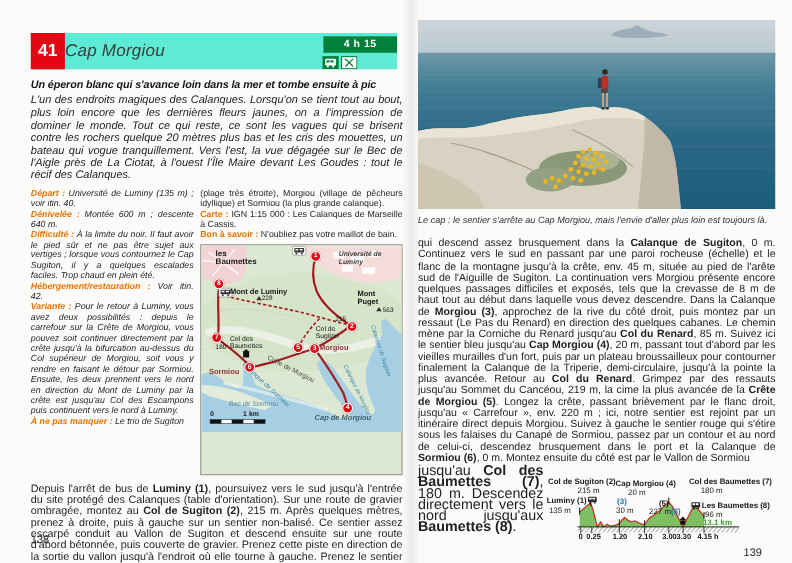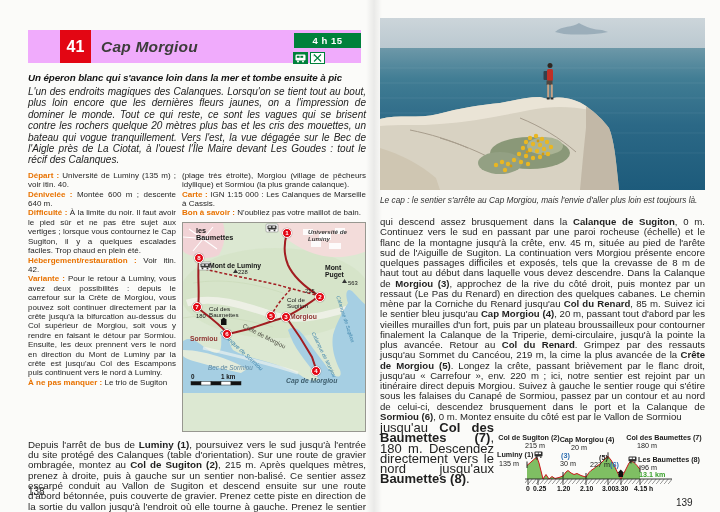--- a/index.html
+++ b/index.html
@@ -11,48 +11,48 @@
     position:relative;
     overflow:hidden;
   }
   .gutter {
     position:absolute; left:366px; top:0; width:16px; height:512px;
     background:linear-gradient(90deg, rgba(0,0,0,0) 0%, rgba(0,0,0,0.07) 50%, rgba(0,0,0,0) 100%);
   }
   
   .page-left { position:absolute; left:28px; top:30px; width:338px; }
   .band {
-    position:relative; width:333px; height:33px; background:#f0abfc;
-    display:flex; align-items:center;padding-left:32px;
+    position:relative; width:333px; height:33px; background:#5eead4;
+    display:flex; align-items:center;
   }
   .route-num {
     width:31px; height:33px; background:#e30613; color:#fff;
     font-weight:bold; font-size:16px; display:flex; align-items:center; justify-content:center;
   }
   .route-title {
-    margin-left:10px; font-size:15.5px; font-weight:bold; font-style:italic; color:#3d3d3b;
+    font-size:15.5px; font-weight:normal; font-style:italic; color:#3d3d3b;
     letter-spacing:0.2px;
   }
   .dur-badge {
     position:absolute; right:0; top:3px; width:67px; height:15px; background:#00813b;
     color:#fff; font-size:9.5px; font-weight:bold; display:flex; align-items:center; justify-content:center;
     letter-spacing:0.5px;
   }
   .hicons { position:absolute; right:36px; top:20px; display:flex; gap:2px; }
   .hic { width:15px; height:12px; display:block; }
   .sumhead {
     margin-top:9px; font-size:9.8px; font-weight:bold; font-style:italic;
     white-space:nowrap; letter-spacing:-0.1px; color:#141414;
   }
   .sumtext {
     margin-top:3px; font-size:10px; line-height:11.4px; font-style:italic;
     text-align:justify; color:#222;
   }
   .cols { margin-top:5px; display:flex; gap:6px; }
-  .colL { width:148px; }
+  .colL { width:148px;font-style:italic; }
   .colR { width:184px; }
   .ii { font-size:8px; line-height:9.4px; text-align:justify; }
   .lbl { font-weight:bold; color:#e87200; }
   .routetext { margin-top:8px; font-size:9.8px; line-height:10.3px; text-align:justify; }
   .pagenum { position:absolute; font-size:10px; color:#1f1f1f; }
   #pn-left { left:28px; top:486px; }
   #pn-right { left:676px; top:497px; }
   
   .map { position:relative; width:184px; height:210px; border:1px solid #979790; margin-top:4px; background:#dce8d2; overflow:hidden; }
   .map svg.base { position:absolute; left:0; top:0; }

